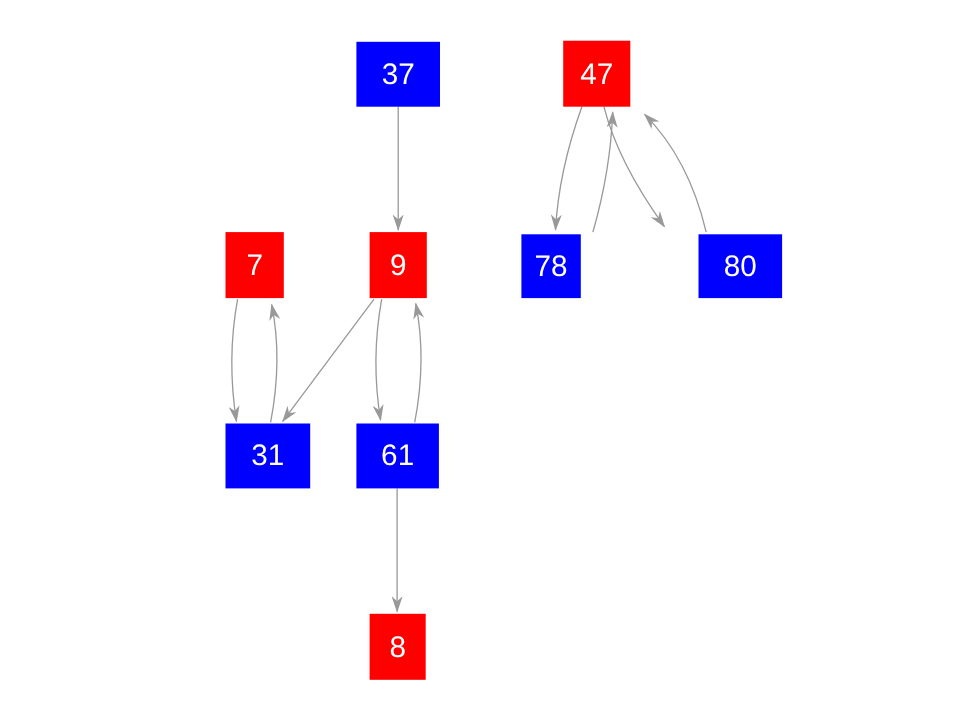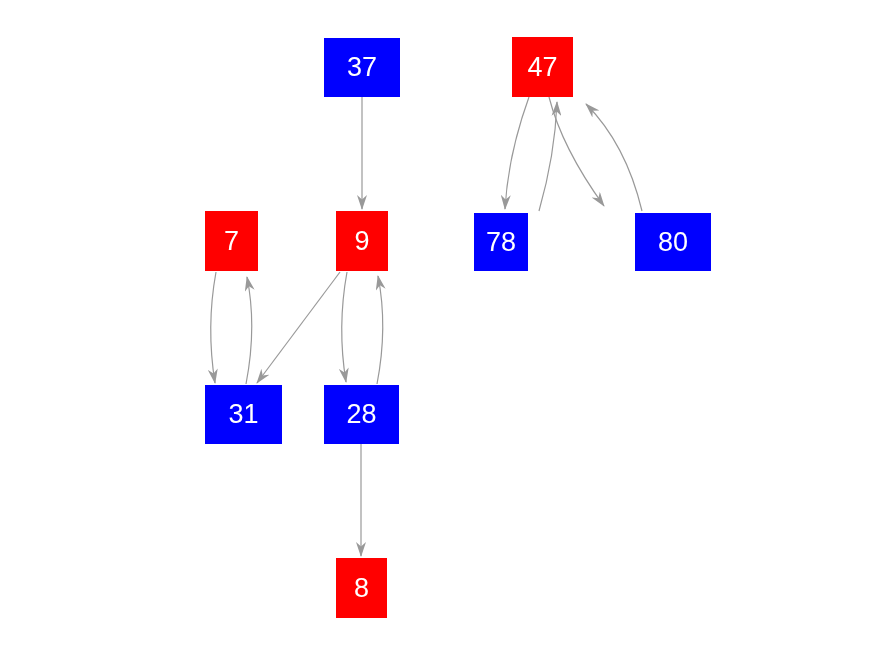--- a/index.html
+++ b/index.html
@@ -76,19 +76,19 @@
       <div class="node" style="left: 474px; top: 213px; width: 54px; height: 58px; background: rgb(0, 0, 255); color: rgb(255, 255, 255);">
         <span>78</span>
       </div>
       <div class="node" style="left: 605px; top: 213px; width: 76px; height: 58px; background: rgb(0, 0, 255); color: rgb(255, 255, 255); margin-left: 30px;">
         <span>80</span>
       </div>
       <div class="node" style="left: 193px; top: 385px; width: 77px; height: 59px; background: rgb(0, 0, 255); color: rgb(255, 255, 255); margin-left: 12px;">
         <span>31</span>
       </div>
       <div class="node" style="left: 324px; top: 385px; width: 75px; height: 59px; background: rgb(0, 0, 255); color: rgb(255, 255, 255);">
-        <span>28</span>
+        <span>61</span>
       </div>
       <div class="node" style="left: 336px; top: 558px; width: 51px; height: 60px; background: rgb(255, 0, 0); color: rgb(255, 255, 255);">
         <span>8</span>
       </div>
     </div>
 </div>
 
 </body></html>

